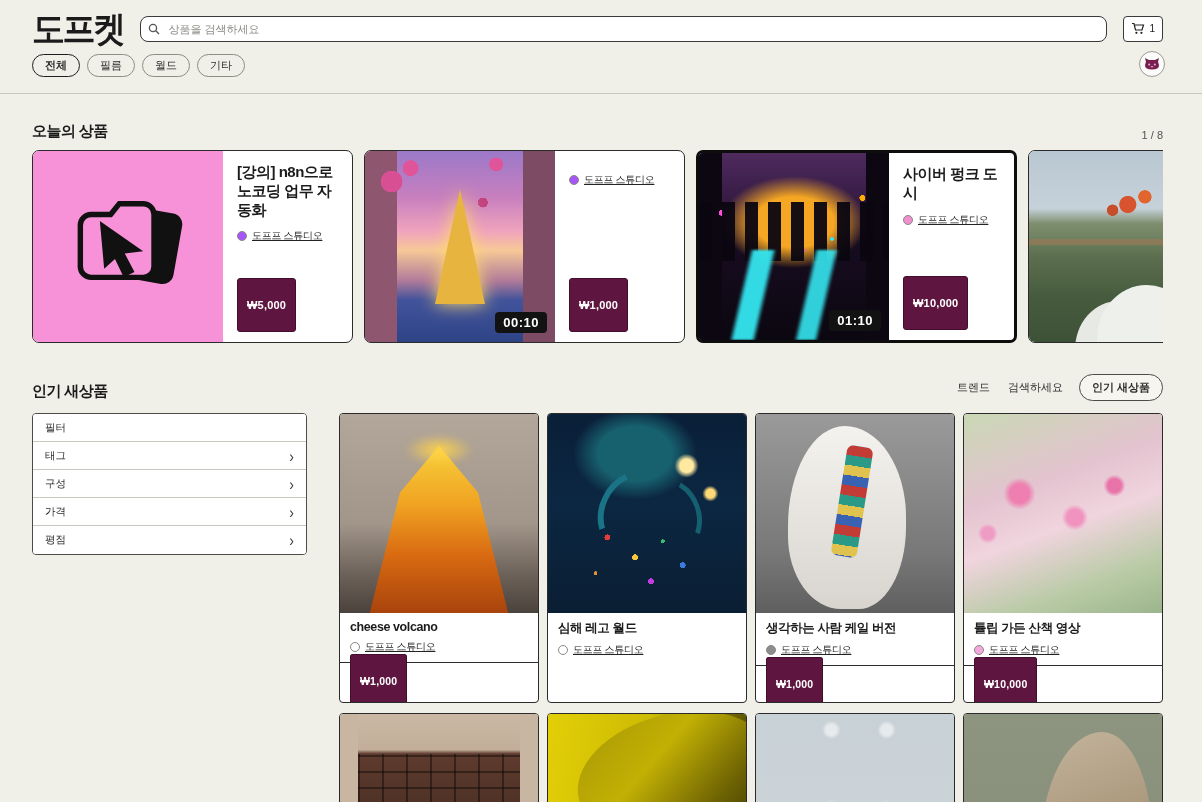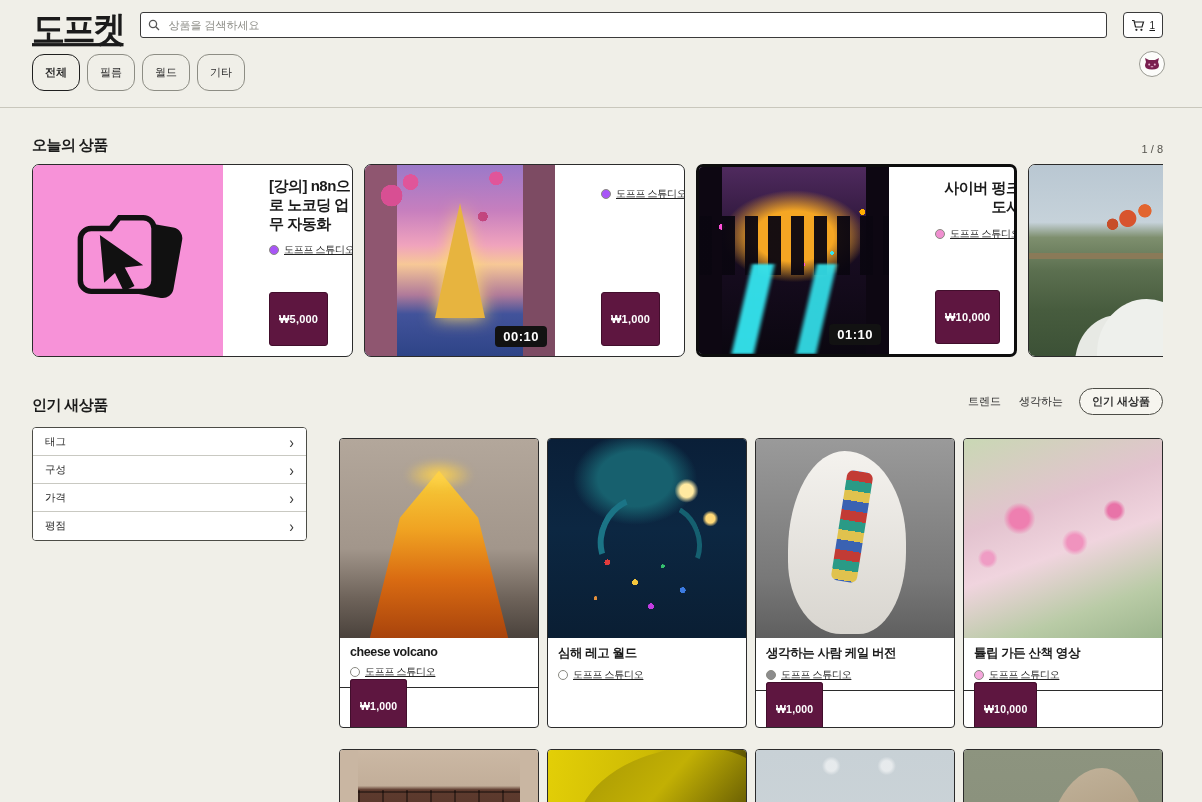--- a/index.html
+++ b/index.html
@@ -5,39 +5,39 @@
   * { margin:0; padding:0; box-sizing:border-box; }
   html,body { width:1202px; height:802px; overflow:hidden; }
   body {
     background:#f0efe8;
     font-family:"Liberation Sans","DejaVu Sans",sans-serif;
     color:#1b1b1b;
   }
   .page { width:1202px; height:802px; position:relative; }
 
   
-  .topbar { display:flex; padding:12px 39px 0 32px; gap:16px;text-decoration:underline; }
+  .topbar { display:flex; align-items:center; padding:12px 39px 0 32px; gap:16px; }
   .logo { font-size:33px; font-weight:900; letter-spacing:-2.5px; line-height:1; transform:scaleY(1.08); cursor:pointer; }
   .searchwrap { flex:1; position:relative; }
   .searchwrap svg { position:absolute; left:8px; top:7px; }
   .search-input {
-    width:100%; height:26px; border:1px solid #3a3a3a; border-radius:3px;
+    width:100%; height:26px; border:1px solid #3a3a3a; border-radius:8px;
     background:#fff; padding:0 10px 0 28px; font-size:11px; color:#222;
     font-family:"Liberation Sans",sans-serif; outline:none;
   }
   .search-input::placeholder { color:#8b8b85; }
   .cart-btn {
     height:26px; min-width:36px; border:1px solid #3a3a3a; border-radius:4px;
     background:#fff; display:flex; align-items:center; gap:4px; padding:0 7px; cursor:pointer;
   }
   .cart-count { font-size:10px; color:#222; }
 
   .chiprow { display:flex; align-items:center; gap:7px; padding:9px 39px 0 32px; position:relative; }
   .chip {
-    height:37px; padding:0 12px; border-radius:12px; border:1px solid #8d8d84;
+    height:23px; padding:0 12px; border-radius:12px; border:1px solid #8d8d84;
     background:transparent; font-size:11px; color:#2c2c2c; display:flex; align-items:center; cursor:pointer;
   }
   .chip.selected { border:1.6px solid #1f1f1f; font-weight:bold; }
   .avatar {
     position:absolute; right:37px; top:6px; width:26px; height:26px; border-radius:50%;
     border:1px solid #9a9a92; background:#fcfcfa; display:flex; align-items:center; justify-content:center; cursor:pointer;
   }
   .header-divider { border:none; border-top:1px solid #c9c7bc; margin-top:16px; }
 
   
@@ -46,23 +46,23 @@
   .sec-title { font-size:15px; font-weight:800; letter-spacing:-0.5px;font-family:Liberation Serif, serif; }
   .pagination { font-size:11px; color:#55544e; }
 
   
   .today { margin-top:28px; }
   .carousel { margin-top:9px; width:1131px; display:flex; gap:11px; overflow:hidden; }
   .fcard {
     flex:0 0 321px; height:193px; background:#fff; border:1px solid #2b2b2b; border-radius:7px;
     display:flex; overflow:hidden; cursor:pointer;
   }
-  .fcard.selected { border:3px solid #0d0d0d;text-align:right; }
+  .fcard.selected { border:3px solid #0d0d0d; }
   .fcard-img { width:190px; height:100%; position:relative; flex:0 0 190px; }
-  .fcard-info { flex:1; padding:12px 12px 10px 14px; display:flex; flex-direction:column;margin-left:32px; }
+  .fcard-info { flex:1; padding:12px 12px 10px 14px; display:flex; flex-direction:column; }
   .fcard-title { font-size:15px; font-weight:700; line-height:1.25; letter-spacing:-0.5px; }
   .seller-row { display:flex; align-items:center; gap:5px; margin-top:10px; }
   .seller-dot { width:10px; height:10px; border-radius:50%; border:1px solid #8a8a82; flex:0 0 10px; }
   .seller-link { font-size:10px; color:#232323; text-decoration:underline; letter-spacing:-0.3px; cursor:pointer; white-space:nowrap; }
   .price-badge {
     margin-top:auto; align-self:flex-start; background:#5e1640; border:1px solid #420e2c; color:#fff;
     font-size:11px; font-weight:bold; padding:20px 9px; border-radius:3px; letter-spacing:0.2px;
   }
   .duration {
     position:absolute; right:8px; bottom:9px; background:#121212; color:#fff;
@@ -78,21 +78,21 @@
   .filters { width:275px; background:#fff; border:1px solid #4c4c46; border-radius:4px; overflow:hidden; flex:0 0 275px; }
   .filter-row {
     height:28px; display:flex; align-items:center; justify-content:space-between;
     padding:0 12px; font-size:10.5px; color:#2a2a2a; border-bottom:1px solid #c9c9c2; cursor:pointer; background:#fff;
   }
   .filter-row:last-child { border-bottom:none; }
   .chev { font-size:14px; color:#3c3c3c; line-height:1; transform:scaleY(1.2); }
 
   .grid { margin-left:32px; width:824px; display:flex; flex-wrap:wrap; gap:10px 8px; }
   .pcard {
-    width:200px; background:#fff; border:1px solid #2b2b2b; border-radius:4px; overflow:hidden; cursor:pointer;margin-top:11px;
+    width:200px; background:#fff; border:1px solid #2b2b2b; border-radius:4px; overflow:hidden; cursor:pointer;
   }
   .pcard-img { width:100%; height:199px; position:relative; }
   .pcard-info { padding:7px 10px 8px; }
   .pcard-title { font-size:12.5px; font-weight:600; letter-spacing:-0.4px; }
   .pcard-info .seller-row { margin-top:6px; }
   .pcard-pricebar { border-top:1px solid #2b2b2b; padding:8px 10px 10px; }
   .pcard-pricebar .price-badge { margin-top:0; font-size:10.5px; }
 
   
   .art { position:relative; overflow:hidden; background:#ddd;padding-left:12px; }
@@ -339,28 +339,31 @@
       </div>
 
     </div>
   </div>
 
   <div class="container popular">
     <div class="sec-head">
       <div class="sec-title">인기 새상품</div>
       <div class="tabs">
         <div class="tab">트렌드</div>
-        <div class="tab">생각하는</div>
+        <div class="tab">검색하세요</div>
         <div class="tab selected">인기 새상품</div>
       </div>
     </div>
 
     <div class="popular-body">
 
       <aside class="filters">
+        <div class="filter-row">
+          <span>필터</span>
+        </div>
         <div class="filter-row">
           <span>태그</span>
           <span class="chev">›</span>
         </div>
         <div class="filter-row">
           <span>구성</span>
           <span class="chev">›</span>
         </div>
         <div class="filter-row">
           <span>가격</span>

